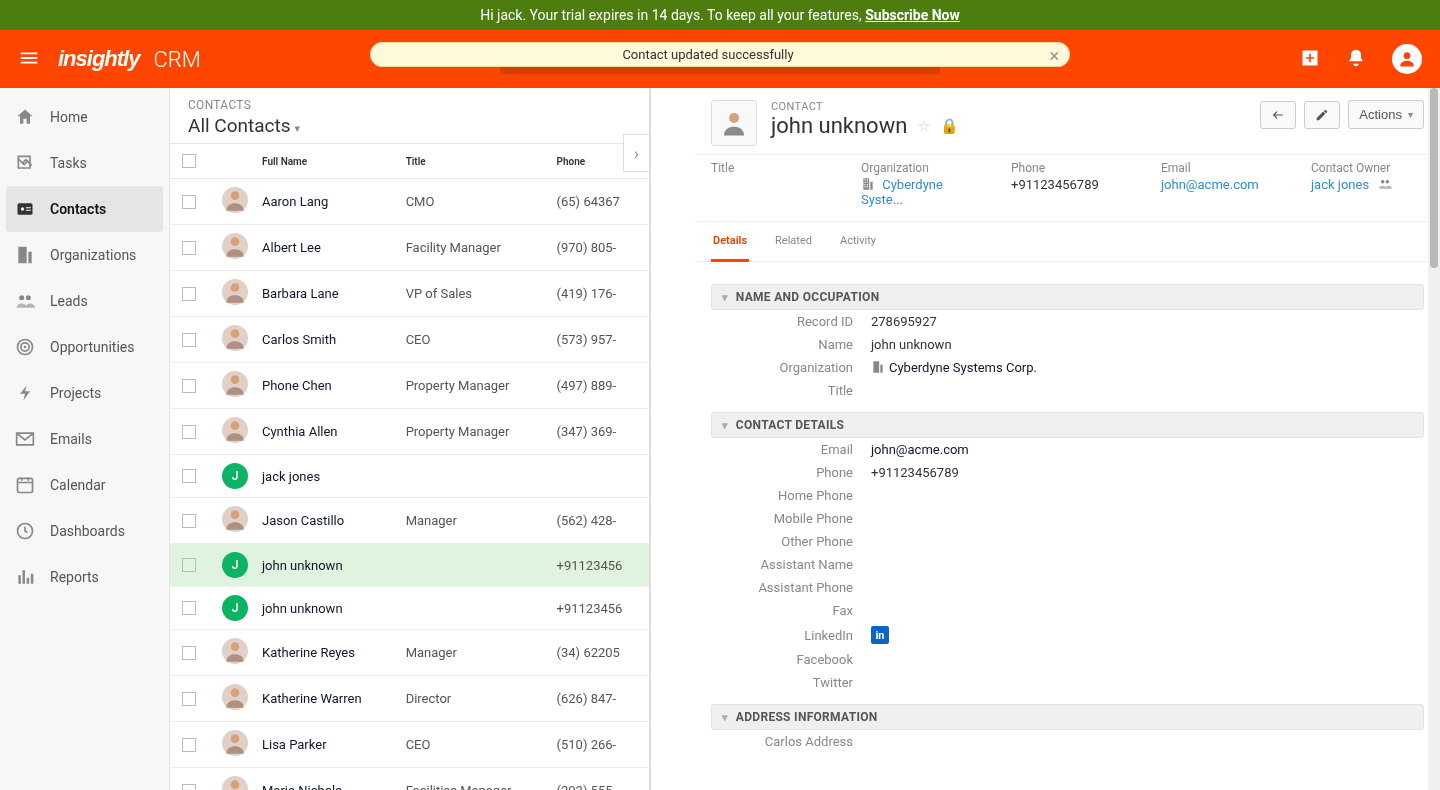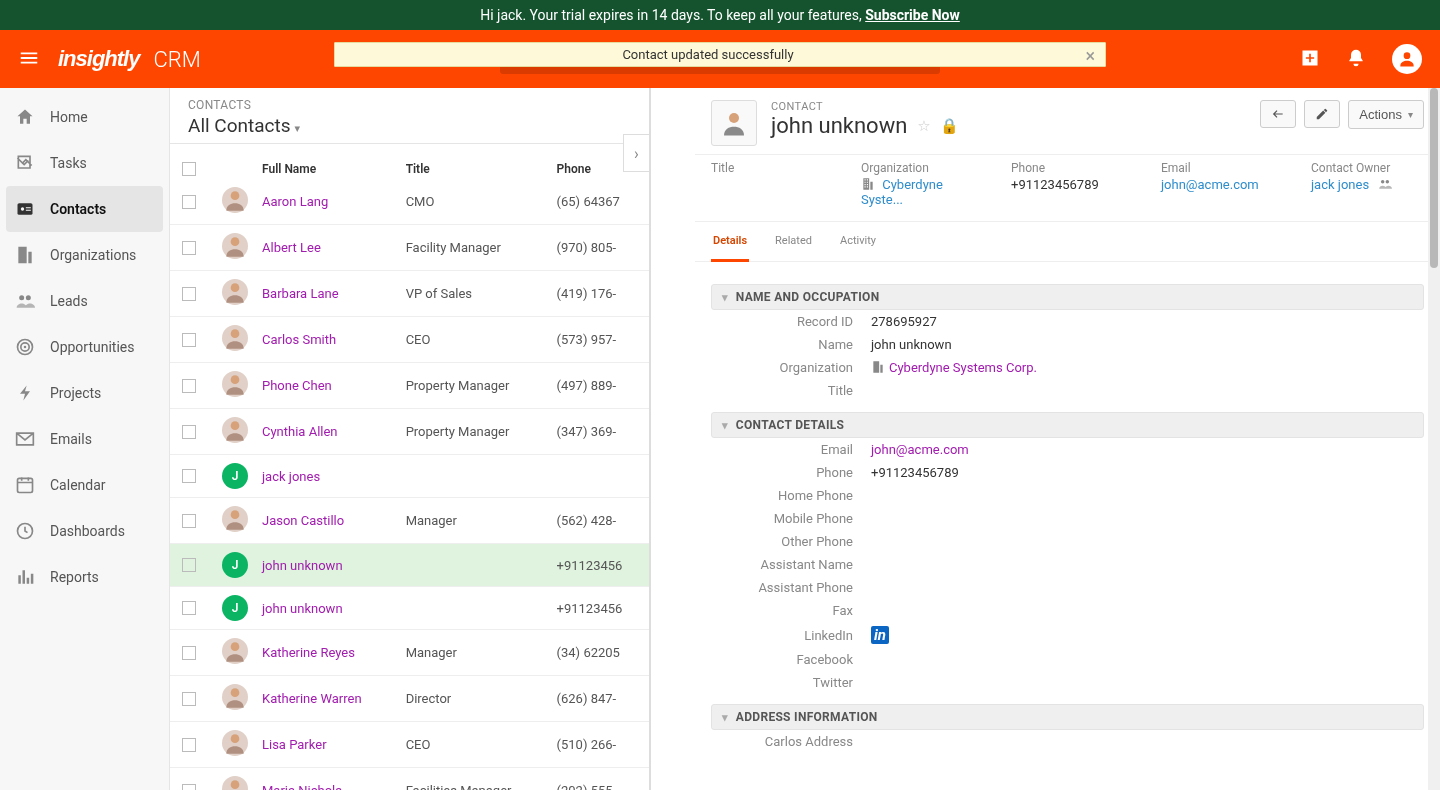--- a/index.html
+++ b/index.html
@@ -1,21 +1,21 @@
 <!DOCTYPE html>
 <html><head>
 <meta charset="utf-8">
 <style>
   * { box-sizing: border-box; margin: 0; padding: 0; }
   html, body { height: 100%; font-family: -apple-system, BlinkMacSystemFont, "Segoe UI", Roboto, Helvetica, Arial, sans-serif; font-size: 14px; color: #333; }
-  a { text-decoration: none; color: #a21caf; }
+  a { text-decoration: none; color: #0f172a; }
 
   
   .trial-banner {
-    background: #14532d;
+    background: #4d7c0f;
     color: #fff;
     height: 30px;
     line-height: 30px;
     text-align: center;
     font-size: 14px;
   }
   .trial-banner a { color: #fff; font-weight: bold; text-decoration: underline; }
 
   
   .app-header {
@@ -46,23 +46,23 @@
   .avatar-circle svg { width: 20px; height: 20px; fill: #ff4600; }
 
   
   .toast {
     position: absolute; left: 50%; transform: translateX(-50%);
     top: 42px;
     background: #fdf9d9;
     border: 1px solid #e6dca0;
     color: #333;
     padding: 4px 40px 4px 16px;
-    border-radius: 1px;
+    border-radius: 12px;
     font-size: 13px;
-    width: 772px;
+    width: 700px;
     text-align:center;
     z-index: 50;
   }
   .toast .close { position: absolute; right: 10px; top: 2px; color: #999; font-size: 18px; cursor:pointer; }
 
   
   .body { display: flex; height: calc(100% - 88px); }
 
   
   .sidebar {
@@ -87,26 +87,26 @@
   .main { flex: 1; display: flex; min-width: 0; position:relative; }
   .list-area { flex: 1; min-width: 0; border-right: 1px solid #ddd; display:flex; flex-direction:column; background:#fff; }
   .list-header { padding: 10px 18px 6px; }
   .list-header .crumb { font-size: 12px; color: #888; text-transform: uppercase; letter-spacing: 0.3px; }
   .list-header .view { font-size: 19px; color: #333; margin-top: 2px; cursor:pointer; }
   .list-header .view .caret { font-size: 11px; color: #888; margin-left: 4px; }
 
   .table { flex:1; overflow:auto; }
   table { border-collapse: collapse; width: 100%; }
   thead th {
-    text-align: left; font-weight: 600; font-size: 12px;
+    text-align: left; font-weight: 600; font-size: 10px;
     color: #333; padding: 10px 12px;
     border-top: 1px solid #e5e5e5;
     border-bottom: 1px solid #e5e5e5;
     background: #fff;
-    position: sticky; top:8px;
+    position: sticky; top:0;
   }
   tbody td {
     padding: 8px 12px;
     border-bottom: 1px solid #eee;
     font-size: 13px; color: #555;
     white-space: nowrap;
   }
   tbody tr.selected { background: #dff3de; }
   .chk-col { width: 40px; }
   .avatar-col { width: 40px; padding-right:0; }
@@ -140,21 +140,21 @@
   }
   .detail-avatar {
     width: 46px; height: 46px; border:1px solid #ddd; border-radius:3px;
     display:flex; align-items:center; justify-content:center; background:#f9f9f9;
   }
   .detail-avatar svg { width: 30px; height: 30px; }
   .detail-title-block { flex:1; min-width:0; }
   .detail-type { font-size: 11px; color:#888; text-transform:uppercase; letter-spacing:0.4px; }
   .detail-name { font-size: 22px; color:#333; display:flex; align-items:center; gap:10px; }
   .detail-name .star, .detail-name .lock { color:#ccc; font-size:15px; }
-  .detail-actions { display:flex; gap:8px; align-items:flex-start; }
+  .detail-actions { display:flex; gap:8px; align-items:flex-end; }
   .btn {
     border:1px solid #ccc; background:#f9f9f9; color:#555;
     padding: 6px 10px; border-radius:3px; cursor:pointer; font-size:13px;
     display:inline-flex; align-items:center; gap:6px;
   }
   .btn .caret { font-size:10px; color:#888; }
 
   .detail-summary {
     display:flex; gap: 30px; padding: 6px 16px 14px; border-bottom:1px solid #eee;
     font-size: 12px;
@@ -174,21 +174,21 @@
   .section-h {
     background:#efefef; border:1px solid #e3e3e3; border-radius:3px;
     padding: 5px 10px; font-size:12px; font-weight:700; color:#555;
     text-transform:uppercase; letter-spacing:0.3px; margin-top: 10px;
     display:flex; align-items:center; gap:8px;
   }
   .section-h .chev { color:#aaa; font-size:11px; }
   .field-row { display:flex; align-items:center; padding: 4px 0; font-size:13px; }
   .field-row .flabel { width: 160px; text-align:right; color:#888; padding-right: 18px; }
   .field-row .fval { flex:1; color:#333; }
-  .linkedin-badge { display:inline-flex; width:18px; height:18px; background:#0a66c2; color:#fff; font-size:15px; font-weight:700; align-items:center; justify-content:center; border-radius:2px;font-style:italic; }
+  .linkedin-badge { display:inline-flex; width:18px; height:18px; background:#0a66c2; color:#fff; font-size:11px; font-weight:700; align-items:center; justify-content:center; border-radius:2px; }
 </style>
 </head>
 <body>
 
 <div class="trial-banner">
   <span>Hi jack. Your trial expires in 14 days. To keep all your features, </span>
   <a href="#">Subscribe Now</a>
 </div>
 
 <div class="app-header">

